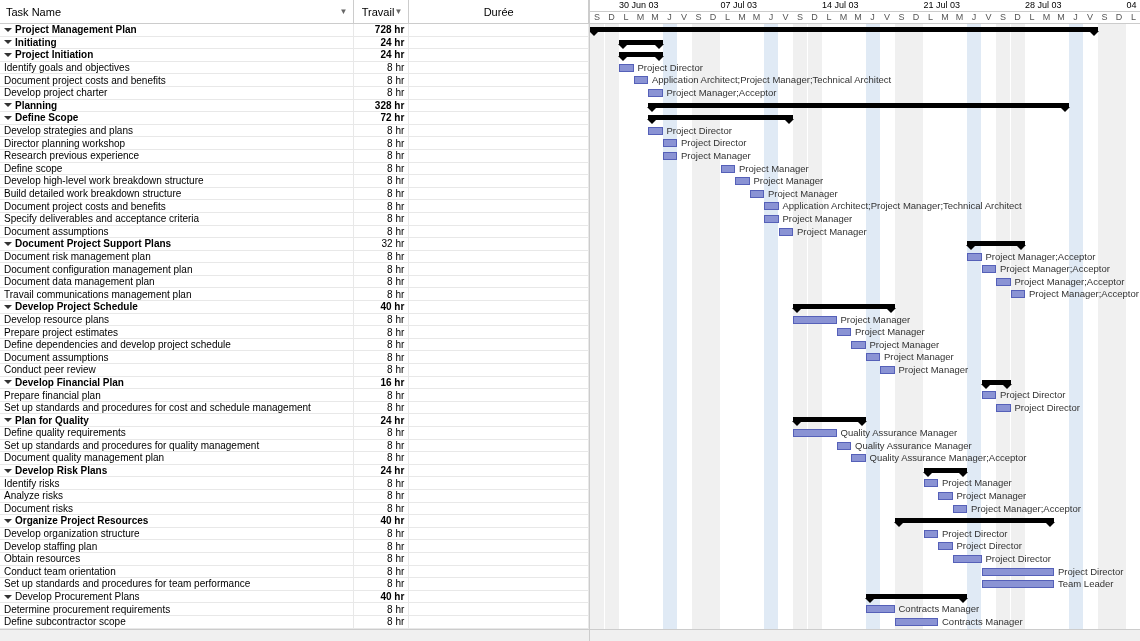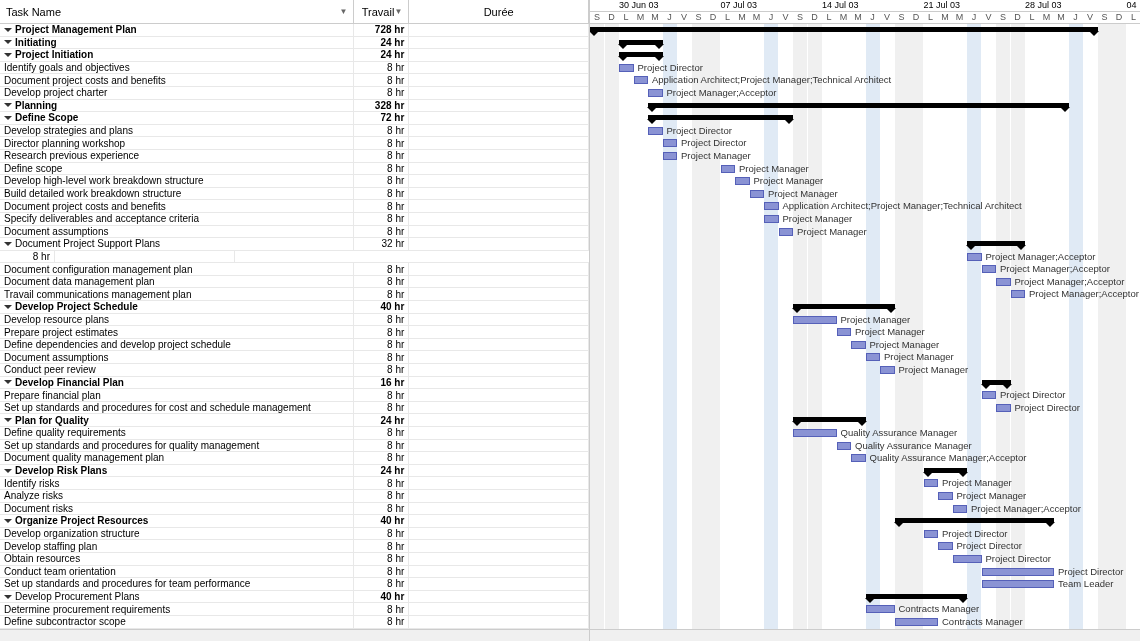--- a/index.html
+++ b/index.html
@@ -191,26 +191,29 @@
         <div class="row">
           <div class="cell c-name ind3">
             <span>Document assumptions</span>
           </div>
           <div class="cell c-trav">8 hr</div>
           <div class="cell c-dur"></div>
         </div>
         <div class="row">
           <div class="cell c-name ind2">
             <span class="tri"></span>
-            <span style="font-weight: normal;">Document Project Support Plans</span>
+            <span style="font-weight: bold;">Document Project Support Plans</span>
           </div>
           <div class="cell c-trav" style="font-weight: normal;">32 hr</div>
           <div class="cell c-dur"></div>
         </div>
         <div class="row">
+          <div class="cell c-name ind3">
+            <span>Document risk management plan</span>
+          </div>
           <div class="cell c-trav">8 hr</div>
           <div class="cell c-dur"></div>
         </div>
         <div class="row">
           <div class="cell c-name ind3">
             <span>Document configuration management plan</span>
           </div>
           <div class="cell c-trav">8 hr</div>
           <div class="cell c-dur"></div>
         </div>

